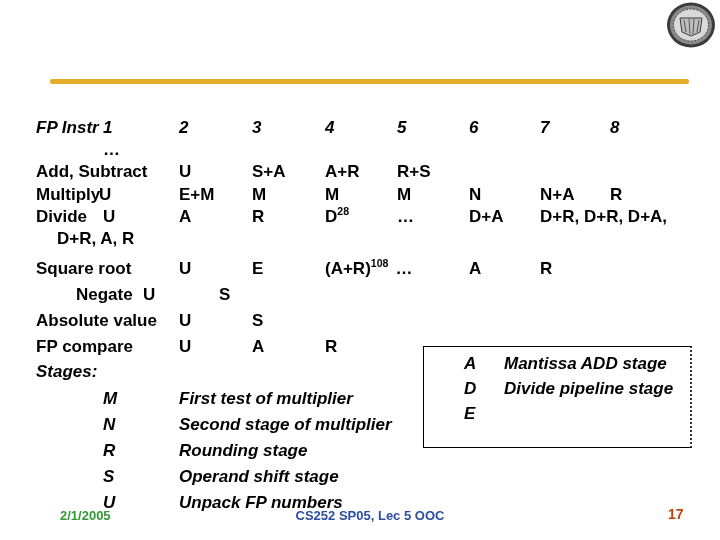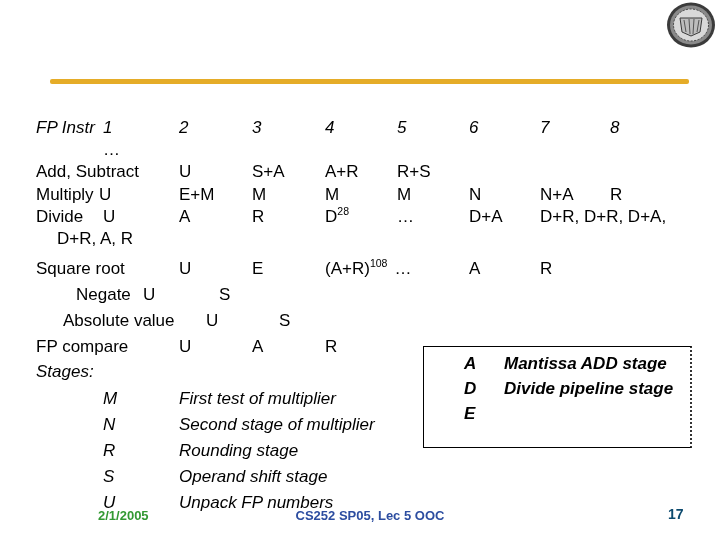--- a/index.html
+++ b/index.html
@@ -15,46 +15,46 @@
     position:absolute;left:63px;top:38px;
     font-size:28px;font-weight:bold;color:#1B2C91;
     letter-spacing:-0.5px;white-space:nowrap;
   }
   .title-rule{
     position:absolute;left:50px;top:79px;width:639px;height:5px;
     background:#E5AC28;border-radius:2px;
   }
   .seal{position:absolute;left:666px;top:2px;width:50px;height:46px;}
   
-  .trow{position:absolute;left:0;width:664px;height:20px;font-size:17px;font-weight:normal;color:#000;}
+  .trow{position:absolute;left:0;width:664px;height:20px;font-size:17px;font-weight:bold;color:#000;}
   .cell{position:absolute;white-space:nowrap;}
   .it{font-style:italic;}
   .l{left:36px;} .x1{left:103px;} .x2{left:179px;} .x3{left:252px;}
   .x4{left:325px;} .x5{left:397px;} .x6{left:469px;} .x7{left:540px;} .x8{left:610px;}
   .indent2{left:57px;}
   sup{font-size:0.62em;line-height:0;text-align:right;}
   .tail{margin-left:7px;}
   .r-header{top:118px;} .r-cont{top:140px;}
   .r-add{top:162px;} .r-mul{top:185px;} .r-div{top:207px;} .r-div2{top:229px;text-align:right;}
-  .r-sqrt{top:259px;} .r-neg{top:285px;margin-left:40px;} .r-abs{top:311px;margin-left:27px;} .r-cmp{top:337px;}
+  .r-sqrt{top:259px;} .r-neg{top:285px;margin-left:40px;} .r-abs{top:311px;} .r-cmp{top:337px;}
   .r-stages{top:362px;}
   .r-leg0{top:389px;} .r-leg1{top:415px;} .r-leg2{top:441px;} .r-leg3{top:467px;} .r-leg4{top:493px;}
   
   .stage-box{
     position:absolute;left:423px;top:346px;width:266px;height:100px;
     border:1px solid #000;border-right:2px dotted #333;background:#fff;
   }
   .stage-box .brow{position:absolute;left:0;width:100%;height:24px;font-size:17px;font-weight:bold;font-style:italic;color:#000;}
   .stage-box .b0{top:7px;} .stage-box .b1{top:32px;} .stage-box .b2{top:57px;}
   .stage-box .bkey{position:absolute;left:40px;}
   .stage-box .bdesc{position:absolute;left:80px;white-space:nowrap;}
   
-  .footer-date{position:absolute;left:60px;top:508px;font-size:13px;font-weight:bold;color:#339933;margin-left:38px;}
+  .footer-date{position:absolute;left:60px;top:508px;font-size:13px;font-weight:bold;color:#339933;}
   .footer-course{position:absolute;left:0;top:508px;width:740px;text-align:center;font-size:13px;font-weight:bold;color:#2C4DA0;}
-  .footer-page{position:absolute;left:668px;top:506px;font-size:14px;font-weight:bold;color:#0c4a6e;}
+  .footer-page{position:absolute;left:668px;top:506px;font-size:14px;font-weight:bold;color:#c2410c;}
 </style>
 </head>
 <body>
 
 <div class="slide">
 
   <div class="title-rule"></div>
 
   <svg class="seal" viewBox="0 0 50 46">
     <ellipse cx="25" cy="23" rx="24" ry="22.5" fill="#3b3b3b"></ellipse>

